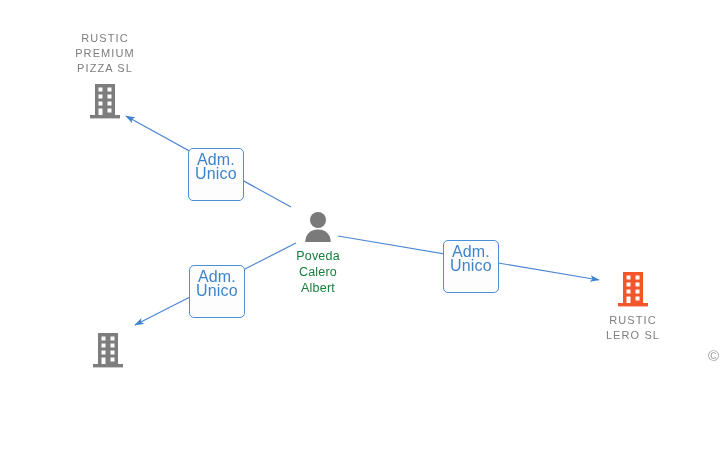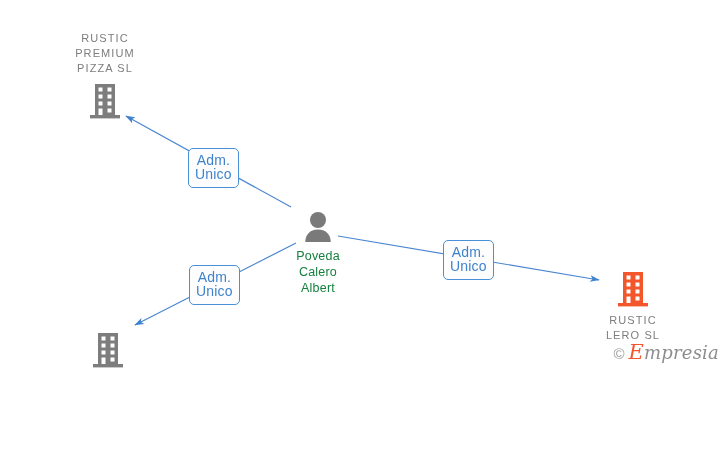--- a/index.html
+++ b/index.html
@@ -54,24 +54,24 @@
   .label-above .node-label { margin-bottom: 6px; }
   .label-below .node-label { margin-top: 5px; }
 
   .edge-label {
     position: absolute;
     box-sizing: border-box;
     background: #fdfdfe;
     border: 1.3px solid #4a90d9;
     border-radius: 5px;
     color: #3f83cc;
-    font-size: 14px;
+    font-size: 16px;
     line-height: 14px;
     text-align: center;
-    padding: 4px 6px 6px 6px;
+    padding: 4px 6px 19px 6px;
     white-space: pre-line;
     letter-spacing: 0.2px;
   }
 
   #watermark {
     position: absolute;
     right: 9px;
     bottom: 6px;
     display: flex;
     align-items: baseline;
@@ -185,16 +185,15 @@
 Unico</div>
 
   <div class="edge-label" style="left:443px; top:240px;">Adm.
 Unico</div>
 
   <div class="edge-label" style="left:189px; top:265px;">Adm.
 Unico</div>
 
   <div id="watermark">
     <span class="wm-c">©</span>
-    <span class="wm-word"><span class="wm-first">E</span><span>mpresia</span></span>
   </div>
 
 </div>
 
 </body></html>

